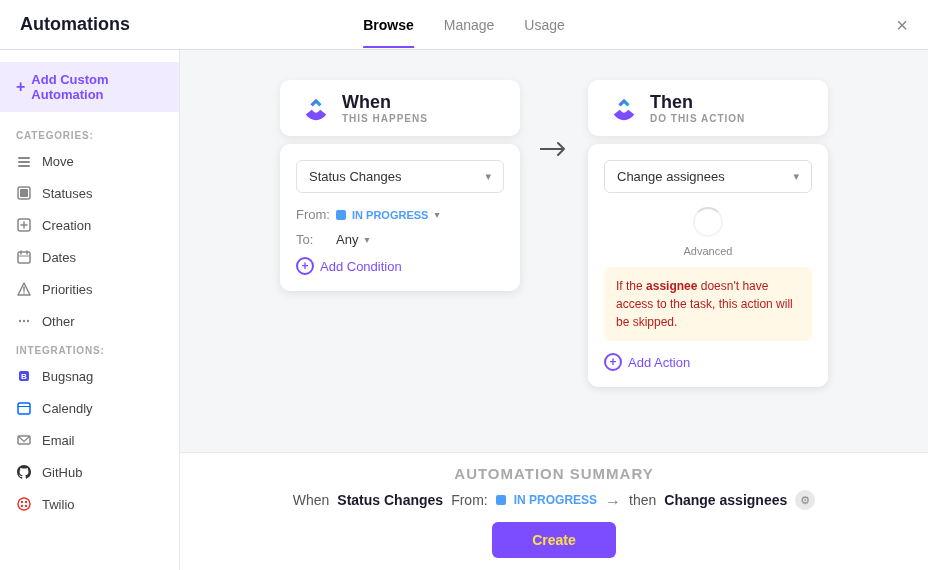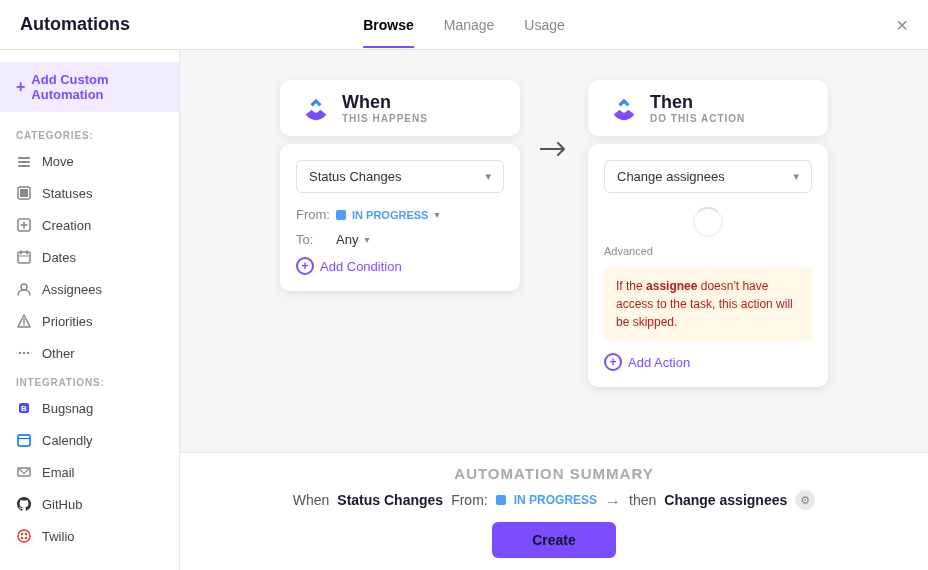--- a/index.html
+++ b/index.html
@@ -292,21 +292,21 @@
       padding: 10px 12px;
       font-size: 12px;
       color: #b91c1c;
       margin-top: 10px;
       line-height: 1.5;
     }
     .warning-box strong {
       font-weight: 700;
     }
     .advanced-link {
-      text-align: left;
+      text-align: center;
       font-size: 11px;
       color: #888;
       margin-bottom: 6px;
       cursor: pointer;
     }
     .add-action-btn {
       display: flex;
       align-items: center;
       gap: 6px;
       color: #7c4dff;
@@ -386,21 +386,21 @@
       font-size: 11px;
       color: #888;
     }
     .create-btn-row {
       display: flex;
       justify-content: center;
       margin-top: 12px;
     }
     .create-btn {
       background: #7c4dff;
-      color: #0f172a;
+      color: #fde047;
       border: none;
       border-radius: 6px;
       padding: 10px 40px;
       font-size: 14px;
       font-weight: 600;
       cursor: pointer;
     }
   </style>
 </head>
 <body>
@@ -456,29 +456,20 @@
     <div class="sidebar-item">
       <span class="sidebar-icon">
         <svg width="14" height="14" viewBox="0 0 14 14" fill="none">
           <rect x="1" y="2" width="12" height="11" rx="1.5" stroke="#888" stroke-width="1.5"></rect>
           <line x1="1" y1="6" x2="13" y2="6" stroke="#888" stroke-width="1"></line>
           <line x1="4" y1="1" x2="4" y2="4" stroke="#888" stroke-width="1.5" stroke-linecap="round"></line>
           <line x1="10" y1="1" x2="10" y2="4" stroke="#888" stroke-width="1.5" stroke-linecap="round"></line>
         </svg>
       </span>
       <span>Dates</span>
-    </div>
-    <div class="sidebar-item">
-      <span class="sidebar-icon">
-        <svg width="14" height="14" viewBox="0 0 14 14" fill="none">
-          <circle cx="7" cy="5" r="3" stroke="#888" stroke-width="1.5"></circle>
-          <path d="M1 13c0-3 2.686-5 6-5s6 2 6 5" stroke="#888" stroke-width="1.5" stroke-linecap="round"></path>
-        </svg>
-      </span>
-      <span>Assignees</span>
     </div>
     <div class="sidebar-item">
       <span class="sidebar-icon">
         <svg width="14" height="14" viewBox="0 0 14 14" fill="none">
           <polygon points="7,1 13,13 1,13" stroke="#888" stroke-width="1.5" fill="none" stroke-linejoin="round"></polygon>
           <line x1="7" y1="5" x2="7" y2="9" stroke="#888" stroke-width="1.5" stroke-linecap="round"></line>
           <circle cx="7" cy="11" r="0.8" fill="#888"></circle>
         </svg>
       </span>
       <span>Priorities</span>

